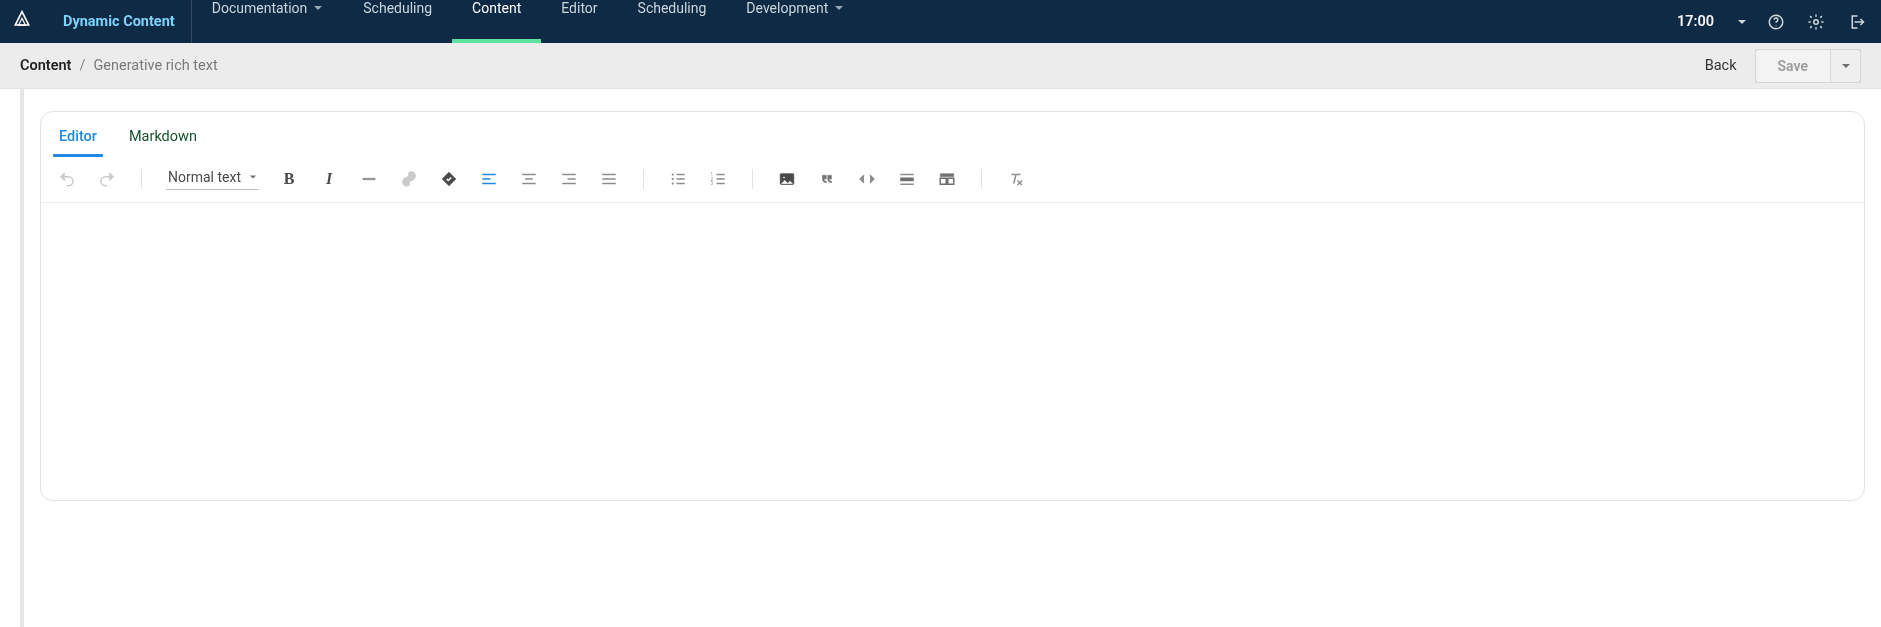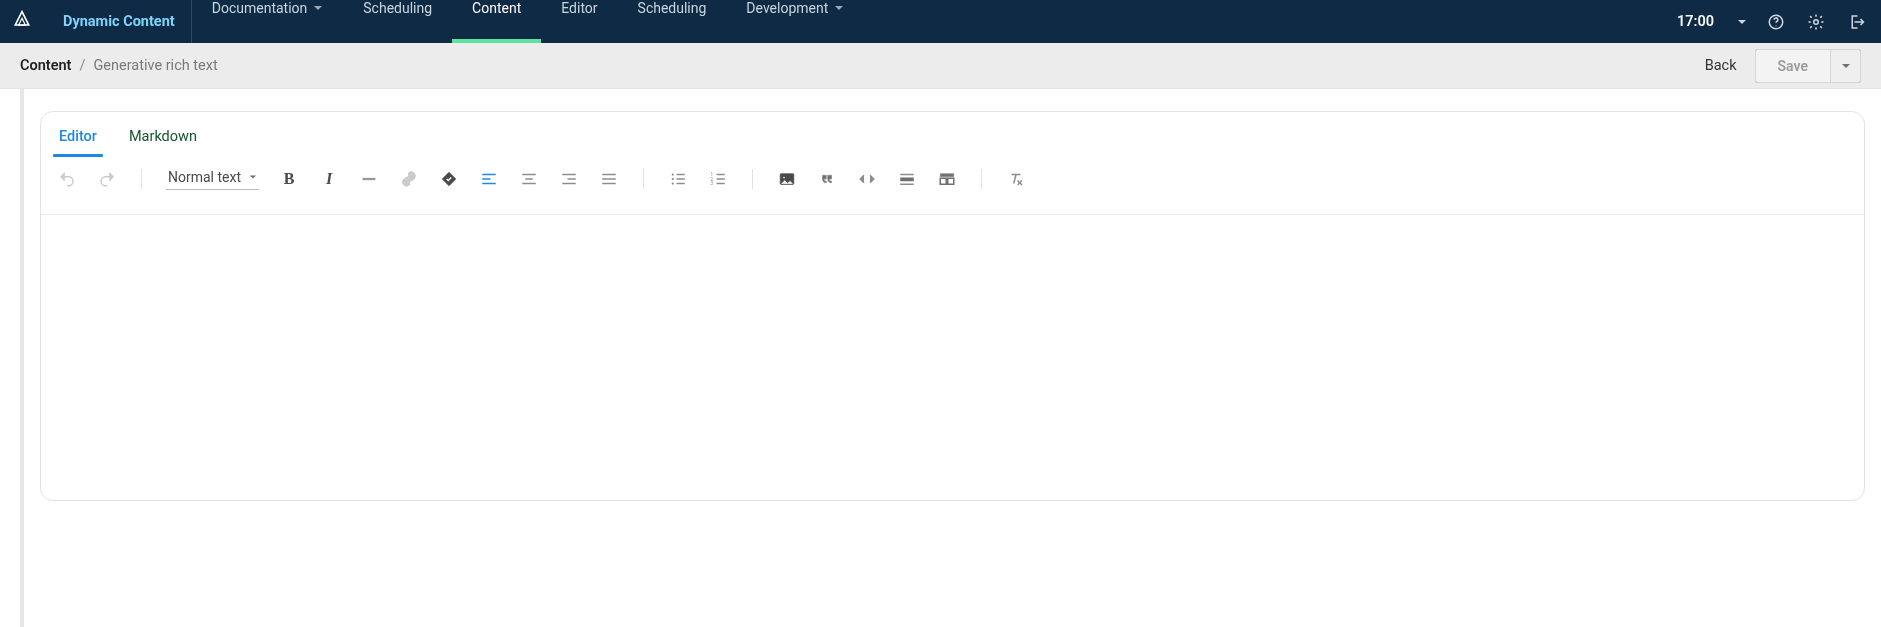--- a/index.html
+++ b/index.html
@@ -109,21 +109,21 @@
   .tab.active { color: #1e88e5; font-weight: 500; }
   .tab.active::after {
     content: "";
     position: absolute; left: -4px; right: -4px; bottom: 0; height: 3px;
     background: #1e88e5; border-radius: 1px;
   }
 
   
   .toolbar {
     display: flex; align-items: center; gap: 20px;
-    padding: 10px 16px 24px 16px;
+    padding: 10px 16px 12px 16px;
     border-bottom: 1px solid #ececec;
     flex-wrap: nowrap;
   }
   .tb-sep { width: 1px; height: 20px; background: #e2e2e2; margin: 0 4px; }
   .tb-btn {
     display: flex; align-items: center; justify-content: center;
     width: 20px; height: 20px; cursor: pointer;
   }
   .tb-btn svg { width: 18px; height: 18px; }
   .tb-btn.disabled { opacity: 0.45; cursor: default; }

